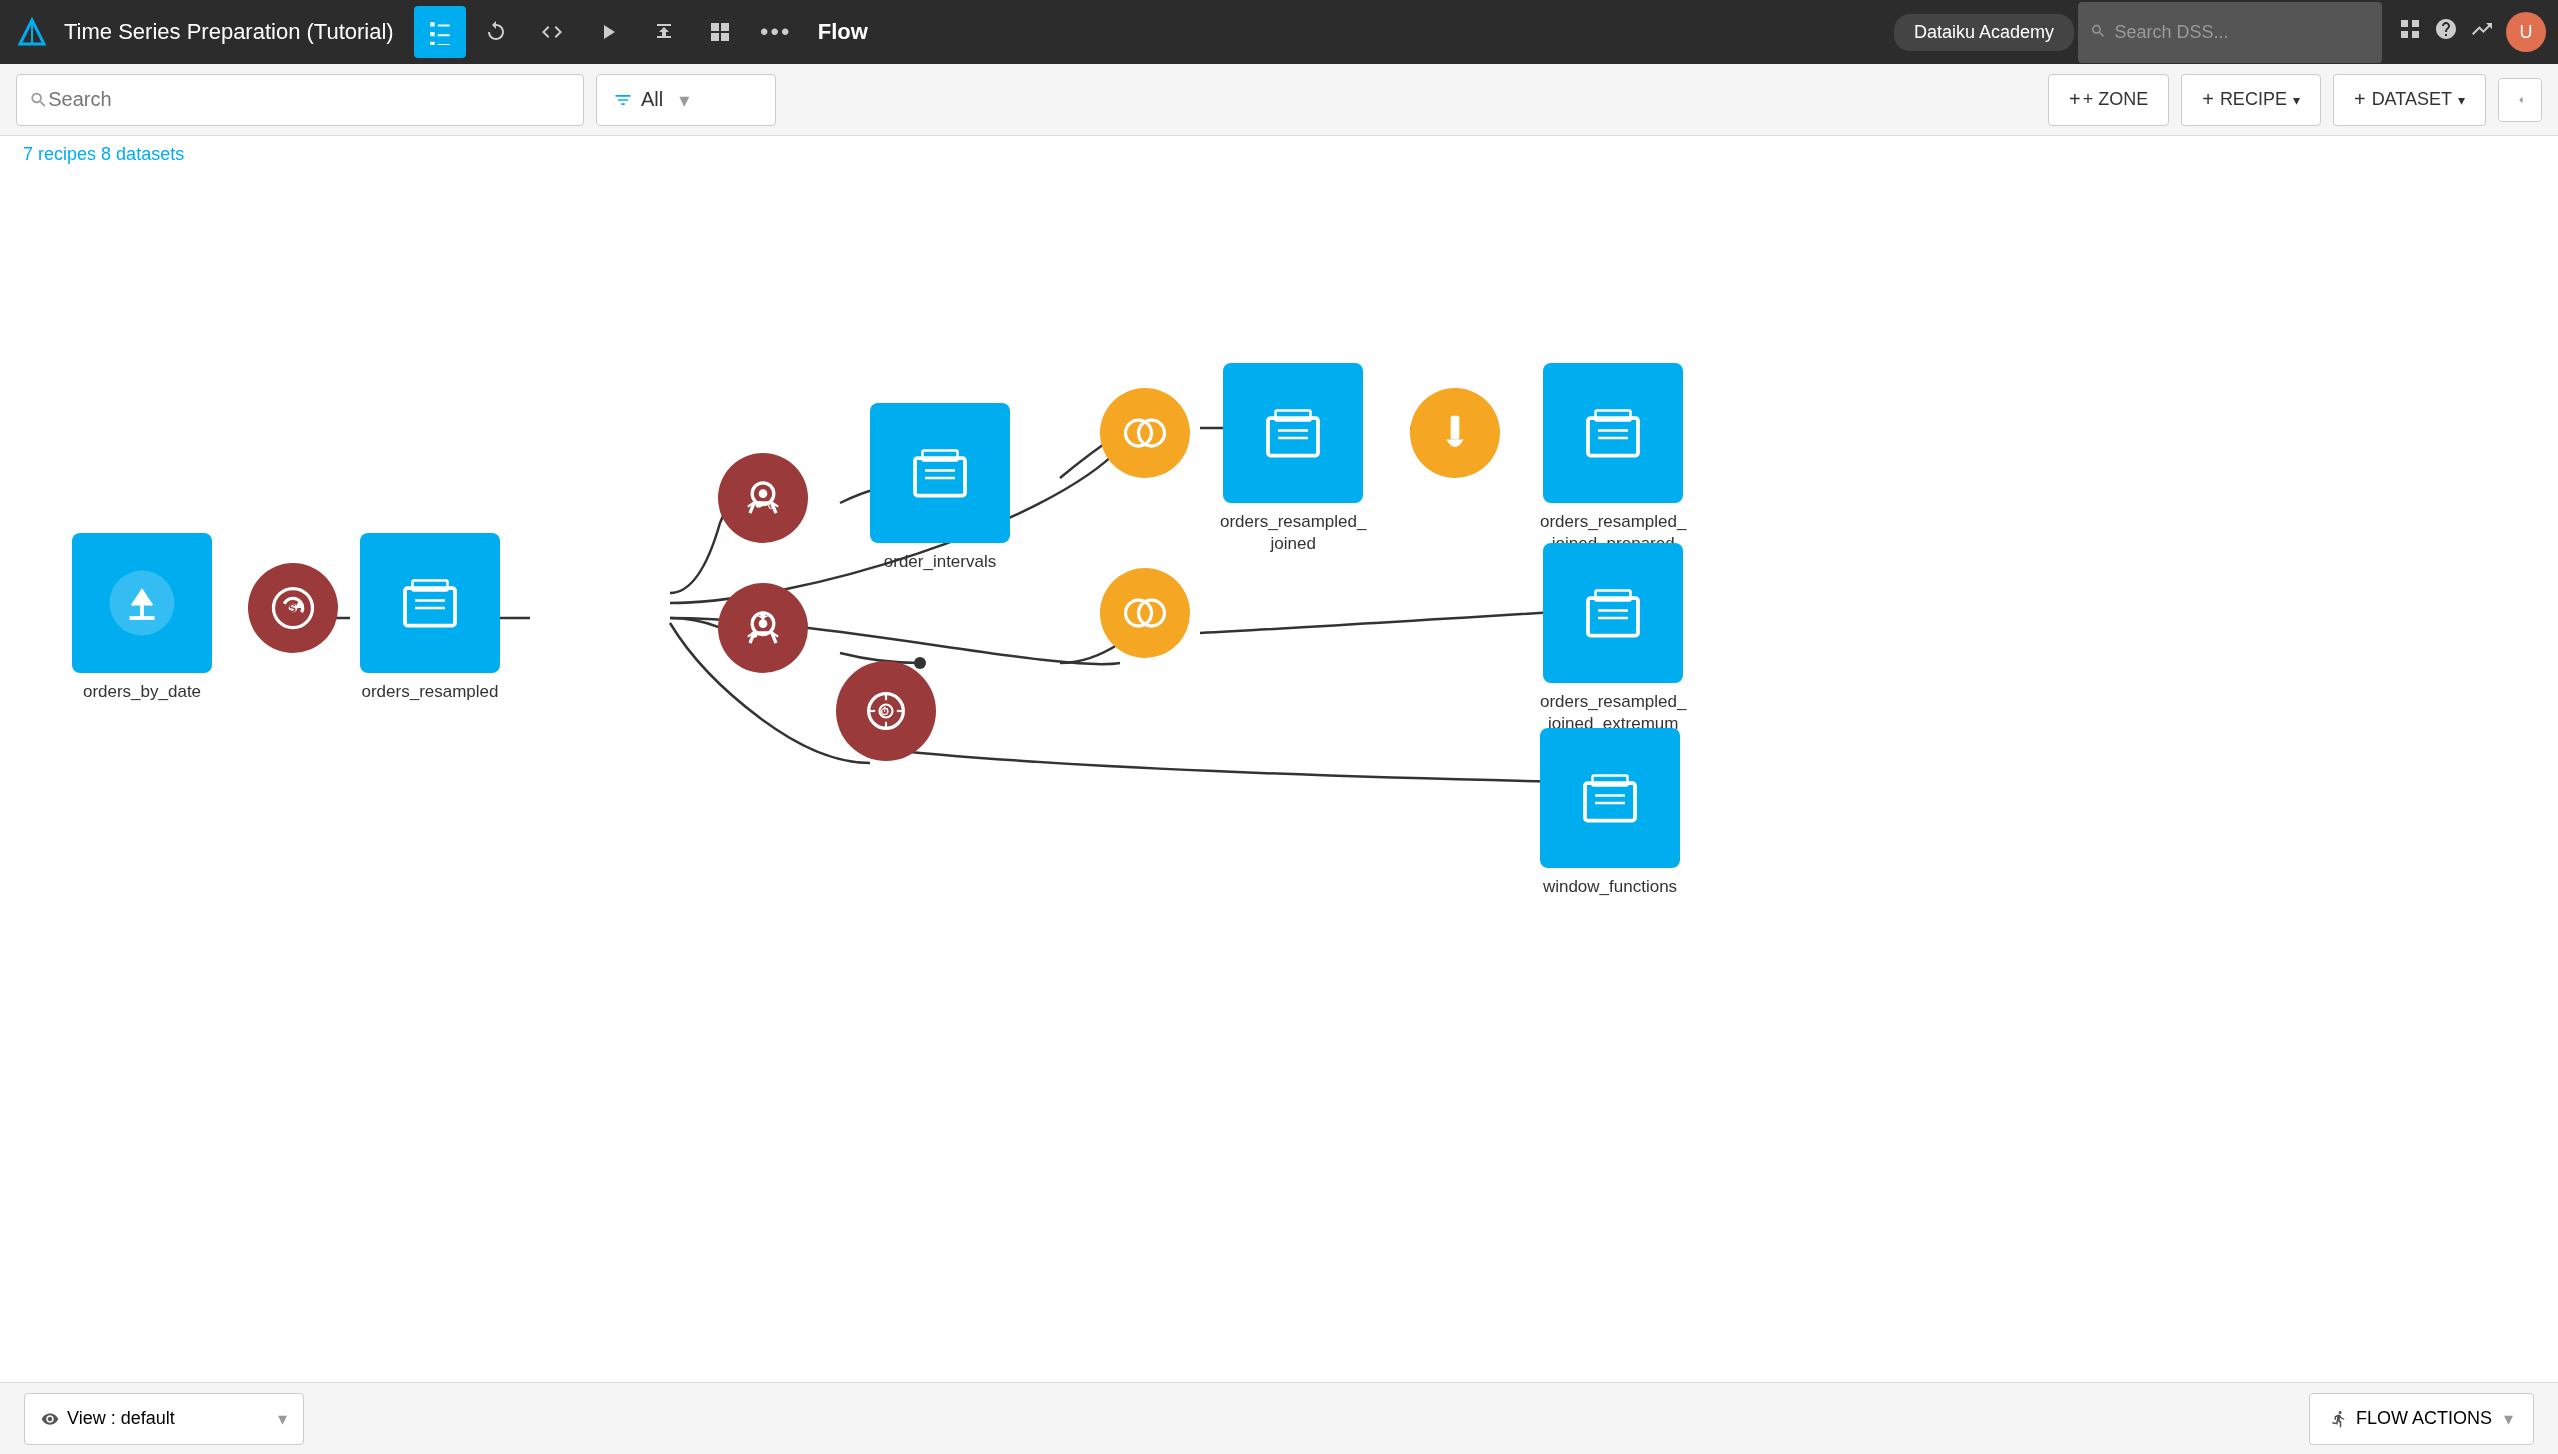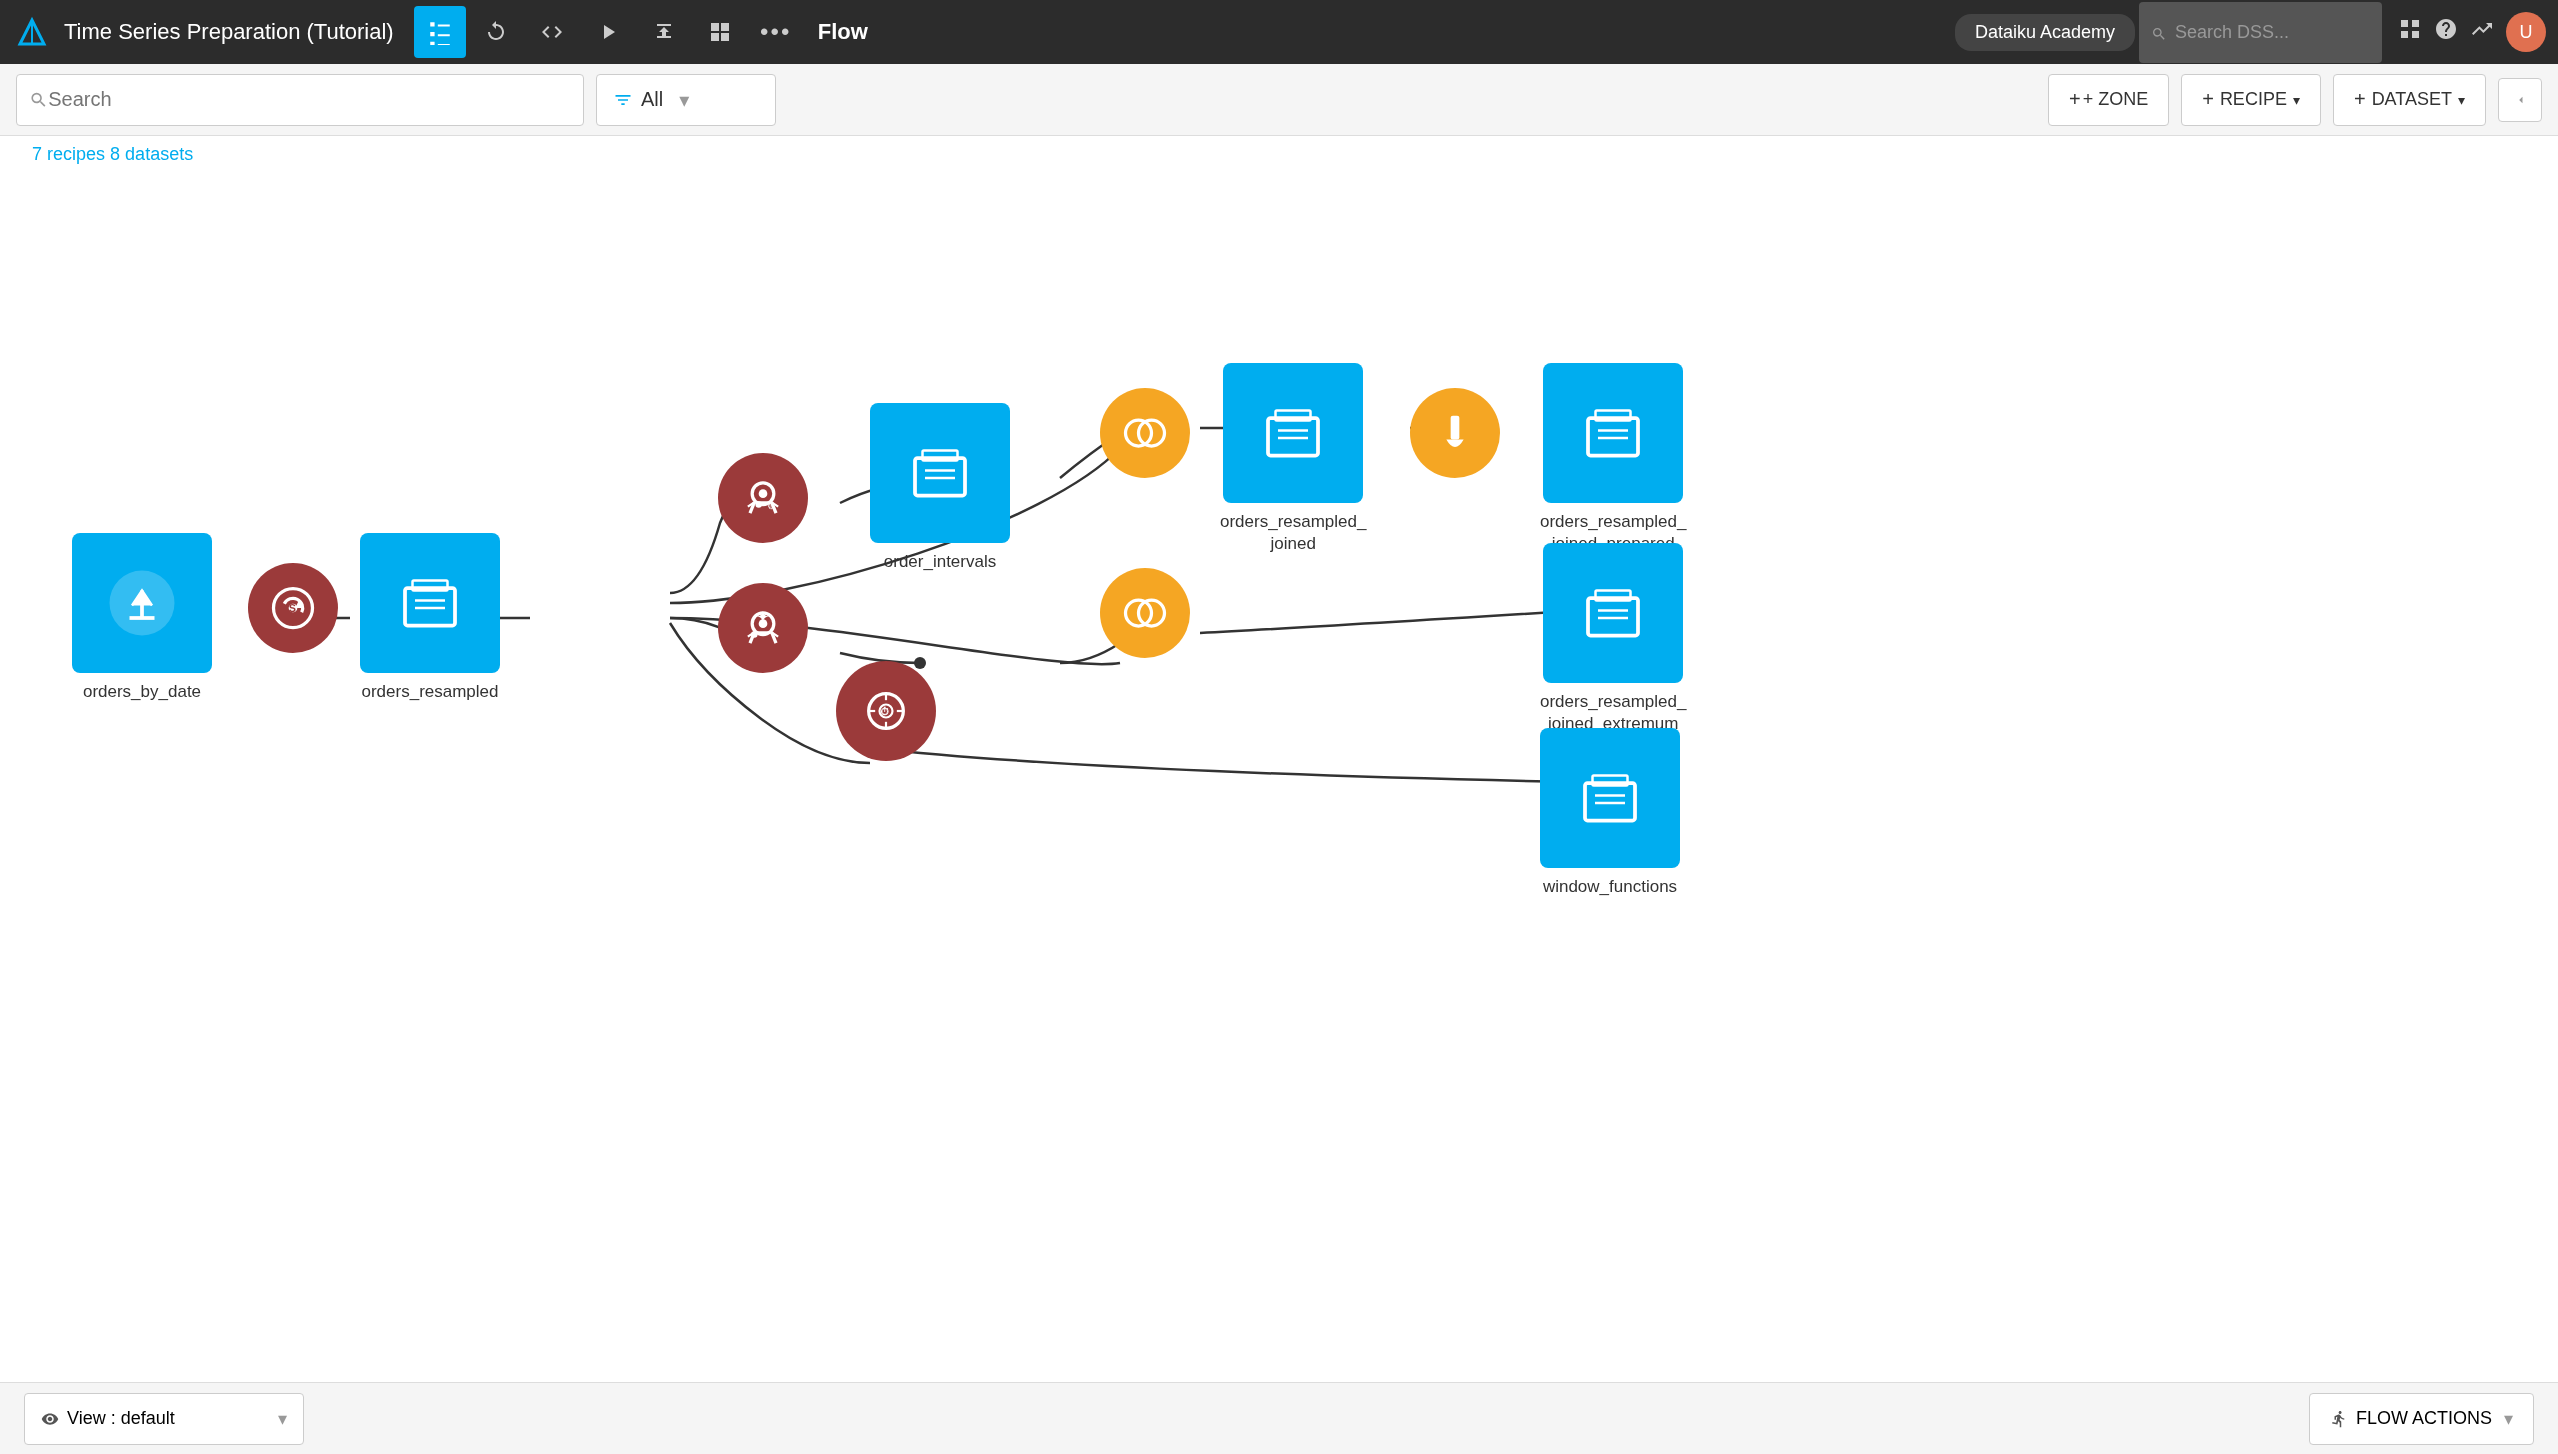--- a/index.html
+++ b/index.html
@@ -21,22 +21,22 @@
       background: #00adef; color: #fff;
     }
     .topnav-flow-label {
       color: #fff; font-size: 22px; font-weight: 600; margin-left: 12px;
     }
     .topnav-spacer { flex: 1; }
     .topnav-academy {
       background: #444; color: #fff; font-size: 18px; padding: 8px 20px; border-radius: 16px; cursor: pointer; white-space: nowrap;
     }
     .topnav-search {
-      display: flex; align-items: flex-end; background: #555; border-radius: 4px;
-      padding: 20px 12px; gap: 8px; width: 243px;
+      display: flex; align-items: flex-start; background: #555; border-radius: 4px;
+      padding: 20px 12px; gap: 8px; width: 304px;
     }
     .topnav-search input {
       background: transparent; border: none; outline: none; color: #ccc; font-size: 18px; width: 100%;
     }
     .topnav-search input::placeholder { color: #999; }
     .topnav-right-icons {
       display: flex; align-items: center; gap: 12px; margin-left: 12px;
     }
     .topnav-right-icons span {
       color: #ccc; font-size: 22px; cursor: pointer;
@@ -70,21 +70,21 @@
     }
     .toolbar-btn .plus { font-size: 20px; color: #333; }
     .toolbar-btn .caret { font-size: 14px; }
     .collapse-btn {
       width: 44px; height: 44px; display: flex; align-items: center; justify-content: center;
       border: 1px solid #ccc; border-radius: 4px; background: #fff; cursor: pointer; font-size: 20px; color: #999;
     }
 
     
     .stats-bar {
-      padding: 8px 32px; font-size: 18px;
+      padding: 8px 23px; font-size: 18px;
     }
     .stats-bar .count-recipes { color: #00adef; cursor: pointer; }
     .stats-bar .count-datasets { color: #00adef; cursor: pointer; }
     .stats-bar .sep { color: #555; }
 
     
     .flow-canvas {
       position: relative; flex: 1; overflow: hidden;
       background: #fff;
       height: calc(1454px - 64px - 72px - 40px - 72px);

